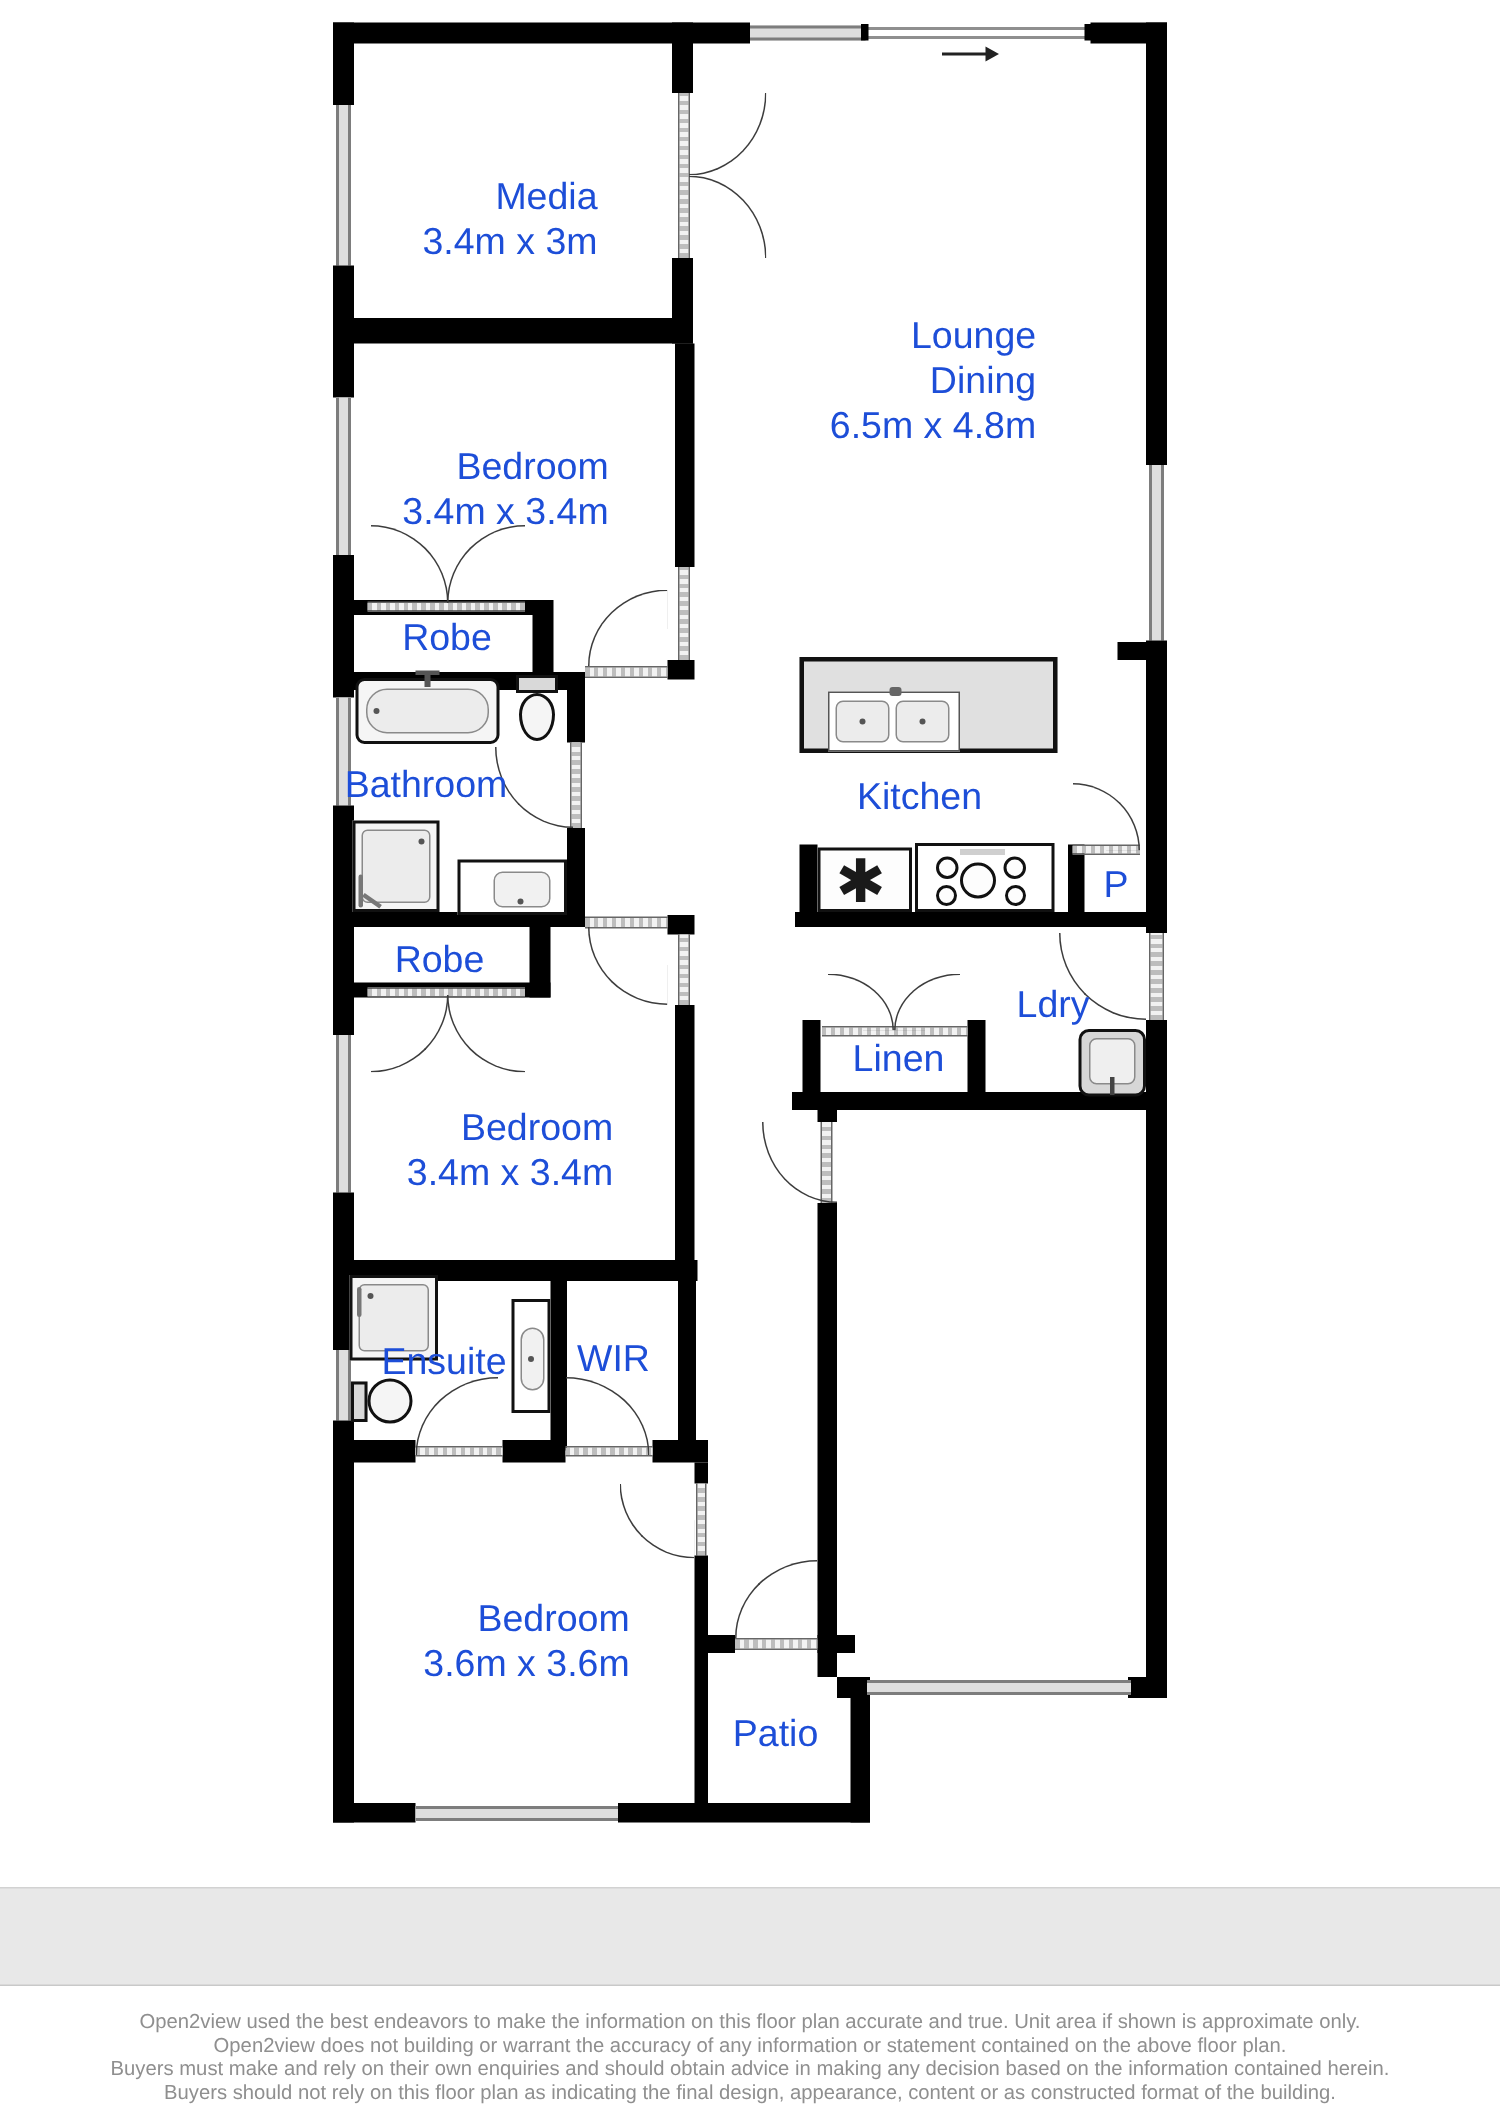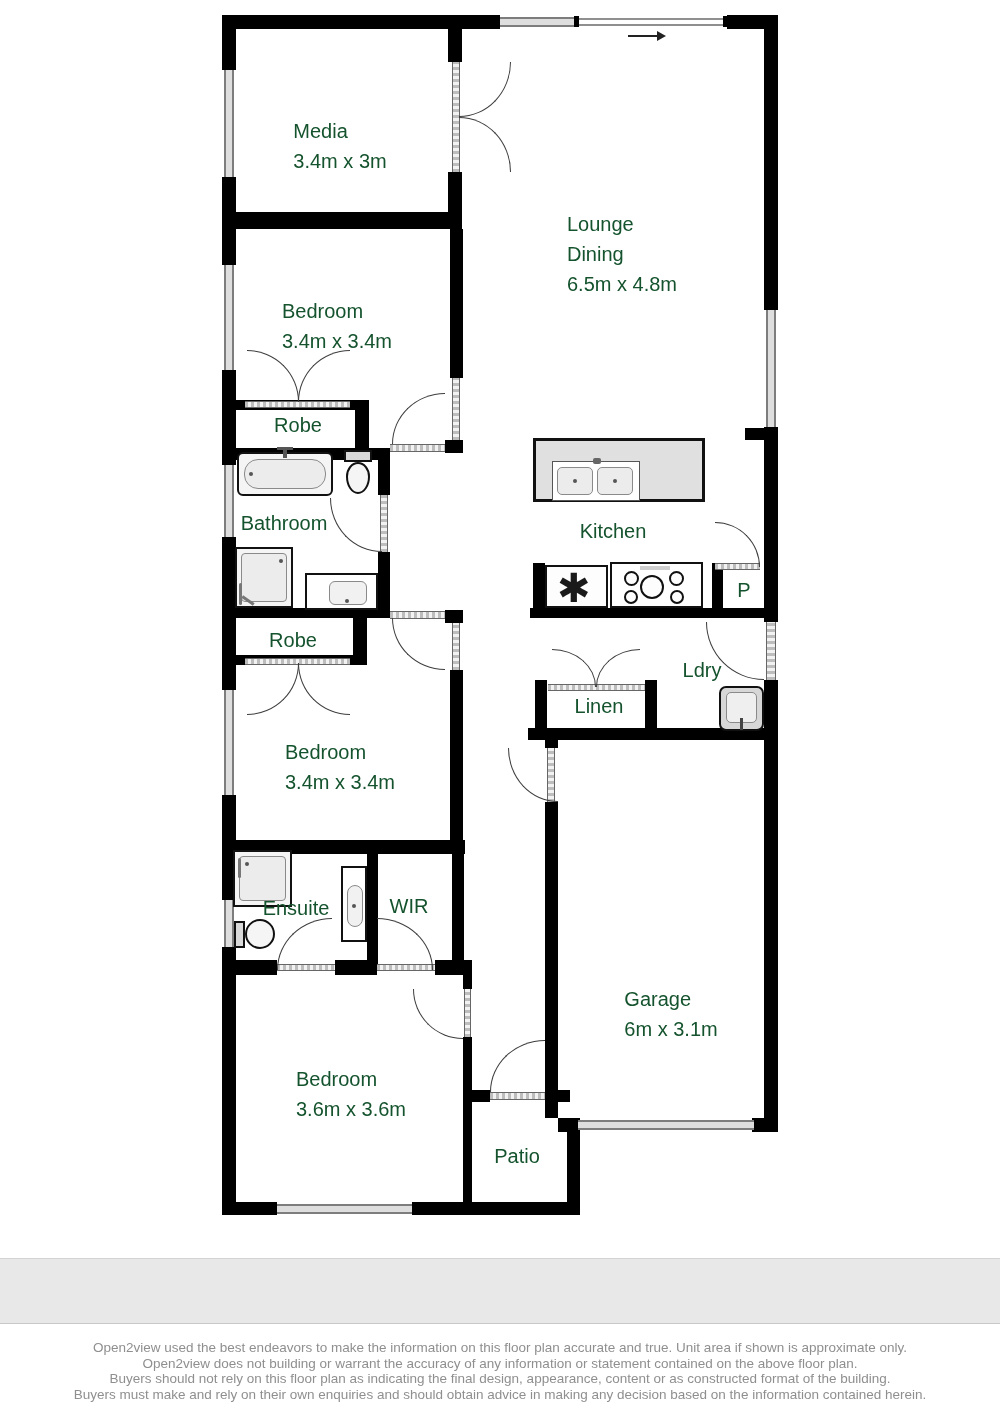--- a/index.html
+++ b/index.html
@@ -18,22 +18,22 @@
   .arc{position:absolute;box-sizing:border-box;}
   .arc.tl{border-top:1.5px solid #3c3c3c;border-left:1.5px solid #3c3c3c;border-top-left-radius:100% 100%;}
   .arc.tr{border-top:1.5px solid #3c3c3c;border-right:1.5px solid #3c3c3c;border-top-right-radius:100% 100%;}
   .arc.bl{border-bottom:1.5px solid #3c3c3c;border-left:1.5px solid #3c3c3c;border-bottom-left-radius:100% 100%;}
   .arc.br{border-bottom:1.5px solid #3c3c3c;border-right:1.5px solid #3c3c3c;border-bottom-right-radius:100% 100%;}
   
   .fx{position:absolute;background:#f5f5f5;border:2px solid #111;box-sizing:border-box;}
   .fxin{position:absolute;background:#ececec;border:1px solid #8a8a8a;box-sizing:border-box;}
   .dot{position:absolute;width:4px;height:4px;border-radius:50%;background:#555;}
   
-  .lbl{position:absolute;transform:translateX(-50%);text-align:left;color:#14532d;
-       font-size:20px;line-height:30px;white-space:nowrap;}
+  .lbl{position:absolute;transform:translateX(-50%);text-align:right;color:#1d4ed8;
+       font-size:25px;line-height:30px;white-space:nowrap;}
   
   .band{position:absolute;left:0;width:1000px;background:#e8e8e8;border-top:1px solid #d2d2d2;border-bottom:1px solid #c9c9c9;text-align:center;}
   .addr{font-weight:bold;font-size:28px;color:#0b0b0b;margin-top:7px;}
   .area{font-size:22px;color:#1c1c1c;margin-top:3px;}
   .disc{position:absolute;left:0;width:1000px;text-align:center;color:#8f8f8f;font-size:13.5px;line-height:15.5px;}
   .star{position:absolute;font-size:40px;color:#1a1a1a;line-height:1;}
   .burner{position:absolute;border:2px solid #111;border-radius:50%;background:#fdfdfd;box-sizing:border-box;}
   .slide{position:absolute;background:#8f8f8f;}
 </style>
 </head>
@@ -254,30 +254,26 @@
   <div class="lbl" style="left:296px;top:893px;">
     <div>Ensuite</div>
   </div>
   <div class="lbl" style="left:409px;top:891px;">
     <div>WIR</div>
   </div>
   <div class="lbl" style="left:351px;top:1064px;">
     <div>Bedroom</div>
     <div>3.6m x 3.6m</div>
   </div>
-  <div class="lbl" style="left:671px;top:984px;">
-    <div>Garage</div>
-    <div>6m x 3.1m</div>
-  </div>
   <div class="lbl" style="left:517px;top:1141px;">
     <div>Patio</div>
   </div>
 
   <div class="band" style="top:1258px;height:64px;">
   </div>
   <div class="disc" style="top:1340px;">
     <div>Open2view used the best endeavors to make the information on this floor plan accurate and true. Unit area if shown is approximate only.</div>
     <div>Open2view does not building or warrant the accuracy of any information or statement contained on the above floor plan.</div>
+    <div>Buyers must make and rely on their own enquiries and should obtain advice in making any decision based on the information contained herein.</div>
     <div>Buyers should not rely on this floor plan as indicating the final design, appearance, content or as constructed format of the building.</div>
-    <div>Buyers must make and rely on their own enquiries and should obtain advice in making any decision based on the information contained herein.</div>
   </div>
 
 </div>
 
 </body></html>

